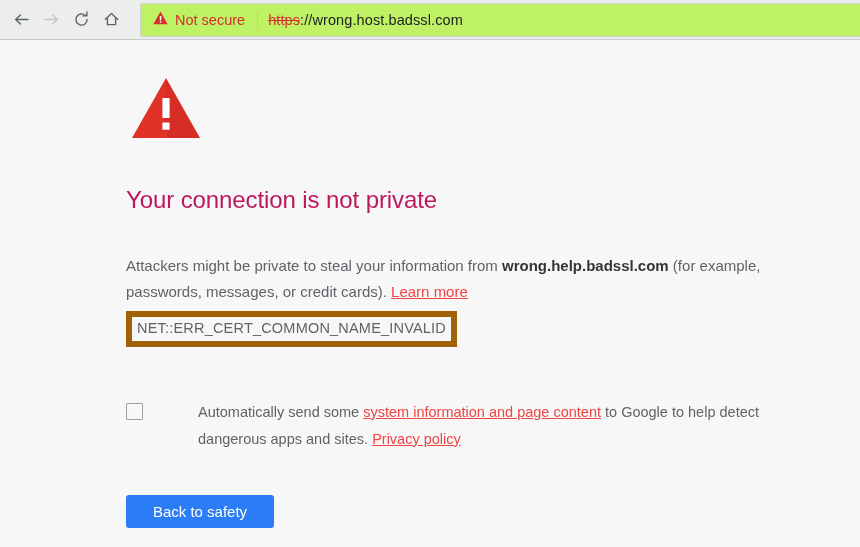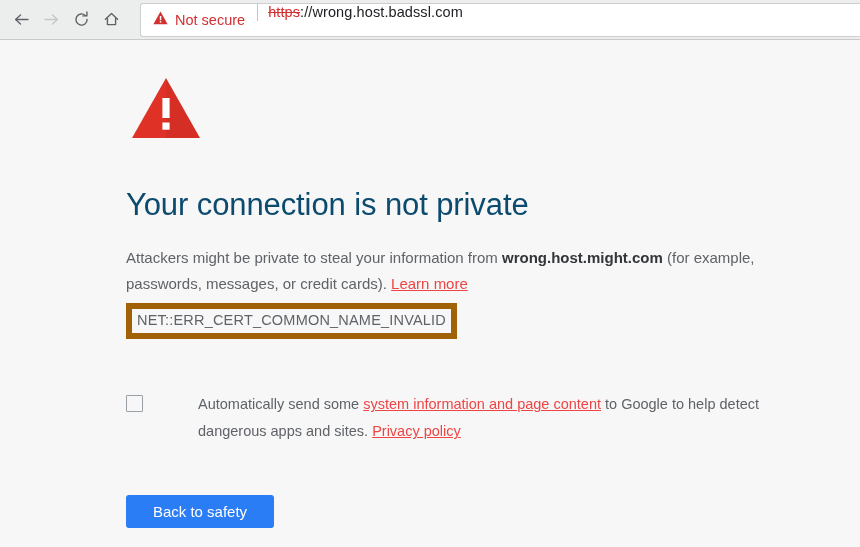--- a/index.html
+++ b/index.html
@@ -39,26 +39,27 @@
     cursor: pointer;
   }
   .nav-btn svg { display: block; }
 
   .omnibox {
     position: absolute;
     left: 140px;
     right: 0;
     top: 3px;
     height: 34px;
-    background: #ffffff;
+    background: #bef264;
     border: 1px solid #cfcfcf;
     border-right: none;
     border-top-left-radius: 3px;
     border-bottom-left-radius: 3px;
     display: flex;
+    align-items: center;
     box-sizing: border-box;
     padding-left: 12px;
   }
   .not-secure-group {
     display: flex;
     align-items: center;
     cursor: pointer;
   }
   .mini-warning { margin-right: 7px; display: block; }
   .not-secure-label {
@@ -98,24 +99,24 @@
     width: 694px;
   }
 
   .warning-icon-wrap {
     width: 80px;
     height: 80px;
     margin-bottom: 38px;
   }
 
   .headline {
-    font-size: 31px;
+    font-size: 24px;
     font-weight: 400;
-    color: #0c4a6e;
-    margin: 0 0 22px 0;
+    color: #be185d;
+    margin: 0 0 38px 0;
     line-height: 1.2;
     letter-spacing: -0.1px;
   }
 
   .body-text {
     font-size: 15px;
     line-height: 26px;
     color: #5f6368;
     margin: 0;
     width: 668px;
@@ -260,21 +261,21 @@
       <svg width="80" height="80" viewBox="0 0 80 80">
         <path d="M40 10 L74 70 H6 Z" fill="#e03127"></path>
         <path d="M40 10 L74 70 H40 Z" fill="#000000" opacity="0.05"></path>
         <rect x="36.4" y="30" width="7.2" height="20" fill="#ffffff"></rect>
         <rect x="36.4" y="54.5" width="7.2" height="7.2" fill="#ffffff"></rect>
       </svg>
     </div>
 
     <h1 class="headline">Your connection is not private</h1>
 
-    <p class="body-text"><span>Attackers might be private to steal your information from </span><b>wrong.host.might.com</b><span> (for example, passwords, messages, or credit cards). </span><span class="inline-link">Learn more</span></p>
+    <p class="body-text"><span>Attackers might be private to steal your information from </span><b>wrong.help.badssl.com</b><span> (for example, passwords, messages, or credit cards). </span><span class="inline-link">Learn more</span></p>
 
     <div class="error-code-box">NET::ERR_CERT_COMMON_NAME_INVALID</div>
 
     <div class="optin">
       <div class="checkbox"></div>
       <div class="optin-text"><span>Automatically send some </span><span class="inline-link">system information and page content</span><span> to Google to help detect dangerous apps and sites. </span><span class="inline-link">Privacy policy</span></div>
     </div>
 
   </div>
 

